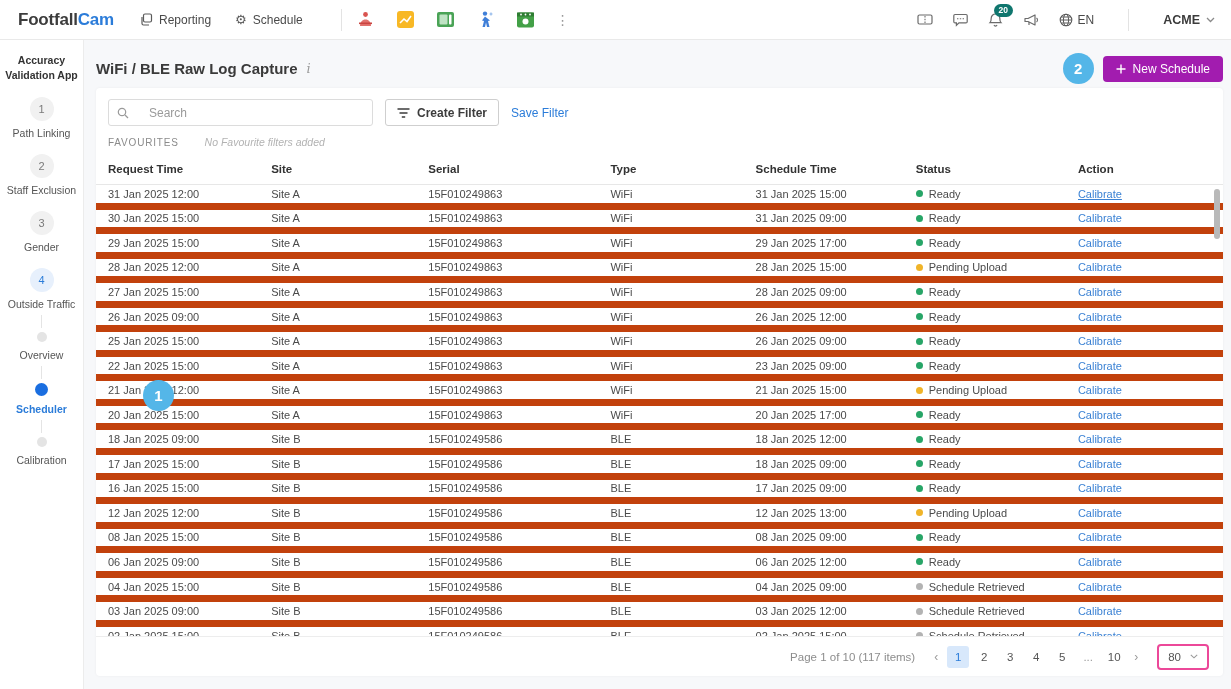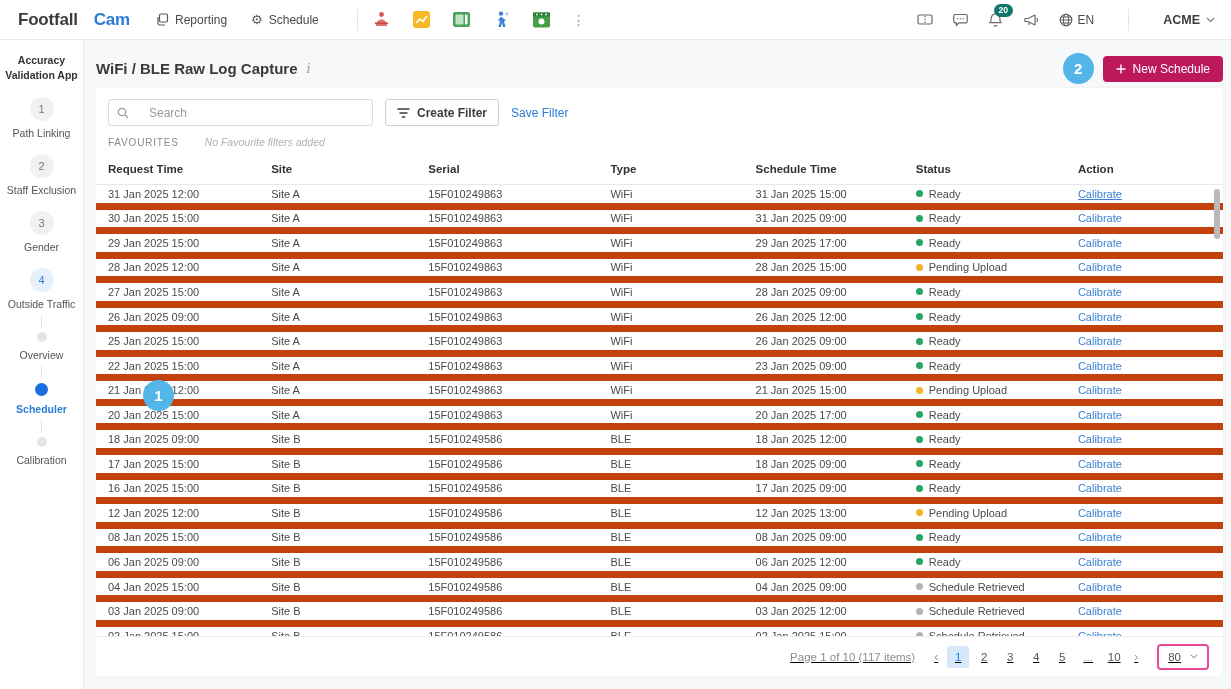--- a/index.html
+++ b/index.html
@@ -2,21 +2,21 @@
 <html><head>
 <meta charset="utf-8">
 <style>
   * { margin:0; padding:0; box-sizing:border-box; }
   html,body { width:1231px; height:689px; font-family:"Liberation Sans","DejaVu Sans",sans-serif; background:#fff; overflow:hidden; }
   .app { position:relative; width:1231px; height:689px; display:flex; flex-direction:column; }
 
   
   .navbar { height:40px; flex:0 0 40px; background:#fff; border-bottom:1px solid #e9e9e9; display:flex; align-items:center; padding:0 16px 0 18px; }
   .logo { font-size:17px; font-weight:bold; letter-spacing:-0.2px; margin-right:26px; cursor:pointer; }
-  .logo .p1 { color:#3c3c3c; } .logo .p2 { color:#2b7cd9;margin-left:16px; }
+  .logo .p1 { color:#3c3c3c; } .logo .p2 { color:#2b7cd9; }
   .nav-item { display:flex; align-items:center; gap:6px; font-size:12px; color:#4a4a4a; margin-right:24px; cursor:pointer; }
   .vdiv { width:1px; height:22px; background:#e3e3e3; margin:0 14px; }
   .appicons { display:flex; align-items:center; gap:20px; }
   .appicon { width:20px; height:20px; display:flex; align-items:center; justify-content:center; cursor:pointer; }
   .kebab { color:#9a9a9a; font-size:14px; letter-spacing:0; cursor:pointer; line-height:1; }
   .nav-right { margin-left:auto; display:flex; align-items:center; gap:20px; }
   .nav-ico { position:relative; display:flex; align-items:center; color:#6b6b6b; cursor:pointer; }
   .badge { position:absolute; top:-8px; right:-10px; background:#0f766e; color:#fff; font-size:8.5px; border-radius:8px; padding:1.5px 4.5px; font-weight:bold; }
   .lang { display:flex; align-items:center; gap:5px; font-size:12px; color:#4a4a4a; cursor:pointer; }
   .account { display:flex; align-items:center; gap:6px; font-size:12.5px; font-weight:bold; color:#3c3c3c; cursor:pointer; }
@@ -33,21 +33,21 @@
   .dot { width:10px; height:10px; border-radius:50%; background:#e4e4e4; margin:0 auto; cursor:pointer; }
   .dot.current { width:13px; height:13px; background:#1a6ee0; }
   .sub-label { font-size:10.5px; color:#555; margin-top:7px; }
   .sub-label.current { color:#2b7cd9; font-weight:bold; }
 
   .main { flex:1; background:#f7f8fa; position:relative; min-width:0; }
   .main-header { display:flex; align-items:center; padding:13px 8px 12px 12px; }
   .page-title { font-size:15px; font-weight:bold; color:#3a3a3a; }
   .info-i { font-family:"DejaVu Serif",serif; font-style:italic; color:#9a9a9a; font-size:13px; margin-left:9px; cursor:pointer; }
   .hdr-right { margin-left:auto; display:flex; align-items:center; gap:9px; }
-  .btn-primary { background:#be185d; color:#fff; border:none; border-radius:4px; font-size:12px; padding:6px 13px; display:flex; align-items:center; gap:7px; cursor:pointer; font-family:inherit; }
+  .btn-primary { background:#a21caf; color:#fff; border:none; border-radius:4px; font-size:12px; padding:6px 13px; display:flex; align-items:center; gap:7px; cursor:pointer; font-family:inherit; }
 
   .anno { width:31px; height:31px; border-radius:50%; background:#54b6e8; color:#fff; font-size:15px; font-weight:bold; display:flex; align-items:center; justify-content:center; }
   .anno1 { position:absolute; left:59px; top:340px; z-index:5; }
 
   
   .card { position:absolute; left:12px; right:8px; top:48px; bottom:13px; background:#fff; border-radius:4px; box-shadow:0 0 3px rgba(0,0,0,0.05); display:flex; flex-direction:column; }
   .toolbar { padding:11px 12px 0 12px; display:flex; align-items:center; gap:12px; }
   .search-box { width:265px; height:27px; border:1px solid #dcdcdc; border-radius:3px; display:flex; align-items:center; padding:0 8px; gap:20px; background:#fff; }
   .search-box input { border:none; outline:none; flex:1; font-size:12px; color:#444; font-family:inherit; }
   .search-box input::placeholder { color:#9a9a9a; }
@@ -62,21 +62,21 @@
   .thead .th { font-size:11.5px; font-weight:bold; color:#333; }
   .tbody { flex:1; overflow:hidden; position:relative; }
   .trow { padding:0 12px; height:24.55px; border-bottom:7px solid #c2410c; }
   .td { font-size:11px; color:#4a4a4a; white-space:nowrap; overflow:hidden; }
   .status-cell { display:flex; align-items:center; gap:6px; }
   .sdot { width:7px; height:7px; border-radius:50%; flex:0 0 7px; }
   .cal-link { font-size:11px; color:#3b82d4; cursor:pointer; }
   .cal-link.u { text-decoration:underline; }
   .scroll-thumb { position:absolute; right:3px; top:4px; width:6px; height:50px; background:#b9b9b9; border-radius:3px; cursor:pointer; }
 
-  .tfoot { flex:0 0 40px; border-top:1px solid #ededed; display:flex; align-items:center; justify-content:flex-end; gap:14px; padding:0 14px;text-decoration:underline; }
+  .tfoot { flex:0 0 40px; border-top:1px solid #ededed; display:flex; align-items:center; justify-content:flex-end; gap:14px; padding:0 14px; }
   .pg-summary { font-size:11.5px; color:#8d8d8d; }
   .pg-nav { display:flex; align-items:center; gap:4px; }
   .pg-arrow { color:#9a9a9a; font-size:12px; padding:0 5px; cursor:pointer; }
   .pg-num { min-width:22px; height:22px; display:flex; align-items:center; justify-content:center; font-size:11.5px; color:#555; border-radius:3px; cursor:pointer; padding:0 4px; }
   .pg-num.active { background:#d8e8fb; color:#2b7cd9; }
   .pg-num.ellipsis { cursor:default; color:#9a9a9a; }
   .pg-size { border:2px solid #ec4899; border-radius:4px; height:26px; padding:0 9px; display:flex; align-items:center; gap:9px; font-size:11.5px; color:#555; cursor:pointer; background:#fff; }
 
   svg { display:block; }
 </style>

